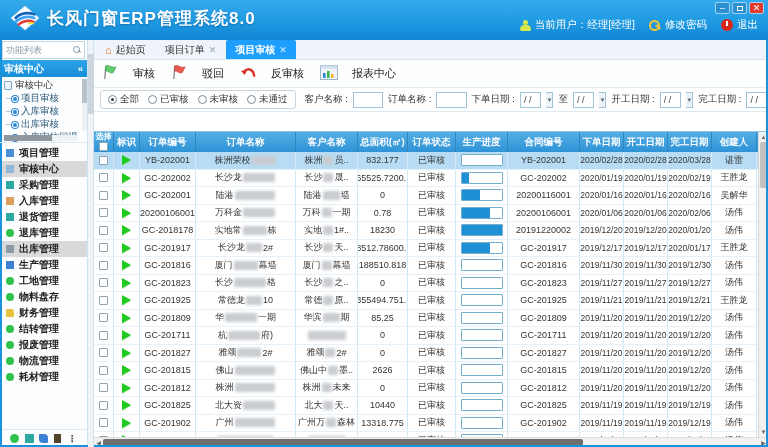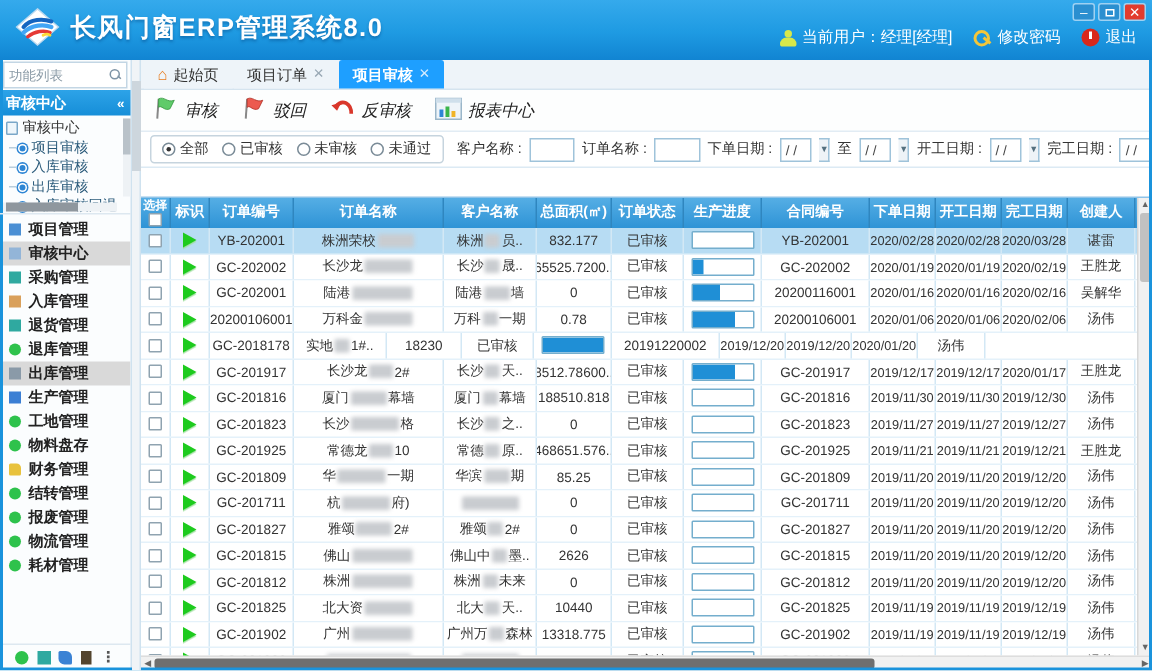--- a/index.html
+++ b/index.html
@@ -61,21 +61,21 @@
   .main-col { flex:1; display:flex; flex-direction:column; min-width:0; background:#fff; }
 
   .tabs-row { height:20px; flex:0 0 20px; background:#eef4f9; display:flex; align-items:flex-end; gap:1px; padding-left:2px; border-bottom:1px solid #d5e4ef; }
   .tab { height:19px; display:flex; align-items:center; gap:4px; padding:0 9px; font-size:10px; color:#333; background:#eef4f9; cursor:default; }
   .tab .home { color:#e87c1e; font-size:11px; }
   .tab .x { color:#98a8b4; font-size:9px; }
   .tab.active { background:#1e9fff; color:#fff; font-weight:bold; border-radius:2px 2px 0 0; }
   .tab.active .x { color:#d6ecff; }
 
   .toolbar { height:28px; flex:0 0 28px; display:flex; align-items:center; gap:16px; padding-left:8px; border-bottom:1px solid #e2ecf4; background:#fdfefe; }
-  .tool-btn { display:flex; align-items:center; gap:4px; font-size:11px; color:#222; cursor:default;font-style:italic; }
+  .tool-btn { display:flex; align-items:center; gap:14px; font-size:11px; color:#222; cursor:default; }
 
   .filter-bar { height:24px; flex:0 0 24px; display:flex; align-items:center; gap:5px; padding-left:6px; font-size:9.5px; color:#333; white-space:nowrap; overflow:hidden; border-bottom:1px solid #dceaf4; }
   .radio-group { display:flex; align-items:center; gap:9px; border:1px solid #c6d4de; border-radius:3px; padding:2px 7px; margin-right:4px; }
   .radio { display:flex; align-items:center; gap:3px; }
   .radio .rb { width:9px; height:9px; border:1px solid #7a8b97; border-radius:50%; background:#fff; position:relative; }
   .radio .rb.on::before { content:""; position:absolute; left:2px; top:2px; width:3px; height:3px; border-radius:50%; background:#333; }
   .f-input { width:72px; height:16px; border:1px solid #9fc3da; background:#fff; }
   .date-box { width:46px; height:16px; border:1px solid #9fc3da; background:#fff; font-size:9px; color:#444; display:flex; align-items:center; padding-left:3px; }
   .date-btn { width:11px; height:16px; border:1px solid #9fc3da; border-left:none; background:#eef3f7; font-size:6px; color:#55707f; display:flex; align-items:center; justify-content:center; }
 
@@ -491,20 +491,25 @@
                 <div class="g-cell" style="width: 45px; flex: 0 0 45px;">汤伟</div>
               </div>
               <div class="g-row">
                 <div class="g-cell" style="width: 20px; flex: 0 0 20px;">
                   <span class="cb"></span>
                 </div>
                 <div class="g-cell" style="width: 26px; flex: 0 0 26px;">
                   <span class="flag-tri"></span>
                 </div>
                 <div class="g-cell" style="width: 56px; flex: 0 0 56px;">GC-2018178</div>
+                <div class="g-cell" style="width: 100px; flex: 0 0 100px;">
+                  <span>实地常</span>
+                  <span class="redact" style="width: 24px;"></span>
+                  <span>栋</span>
+                </div>
                 <div class="g-cell" style="width: 62px; flex: 0 0 62px;">
                   <span>实地</span>
                   <span class="redact" style="width: 10px;"></span>
                   <span>1#..</span>
                 </div>
                 <div class="g-cell" style="width: 50px; flex: 0 0 50px;">18230</div>
                 <div class="g-cell" style="width: 48px; flex: 0 0 48px;">已审核</div>
                 <div class="g-cell" style="width: 52px; flex: 0 0 52px;">
                   <span class="pbar">
                     <span class="fill" style="display: block; width: 100%;"></span>
@@ -620,21 +625,21 @@
                 <div class="g-cell" style="width: 100px; flex: 0 0 100px;">
                   <span>常德龙</span>
                   <span class="redact" style="width: 16px;"></span>
                   <span>10</span>
                 </div>
                 <div class="g-cell" style="width: 62px; flex: 0 0 62px;">
                   <span>常德</span>
                   <span class="redact" style="width: 10px;"></span>
                   <span>原..</span>
                 </div>
-                <div class="g-cell" style="width: 50px; flex: 0 0 50px;">468651.576..</div>
+                <div class="g-cell" style="width: 50px; flex: 0 0 50px;">355494.751..</div>
                 <div class="g-cell" style="width: 48px; flex: 0 0 48px;">已审核</div>
                 <div class="g-cell" style="width: 52px; flex: 0 0 52px;">
                   <span class="pbar">
                     <span class="fill" style="display: block; width: 0%;"></span>
                   </span>
                 </div>
                 <div class="g-cell" style="width: 72px; flex: 0 0 72px;">GC-201925</div>
                 <div class="g-cell" style="width: 44px; flex: 0 0 44px; font-size: 8.5px;">2019/11/21</div>
                 <div class="g-cell" style="width: 44px; flex: 0 0 44px; font-size: 8.5px;">2019/11/21</div>
                 <div class="g-cell" style="width: 44px; flex: 0 0 44px; font-size: 8.5px;">2019/12/21</div>

